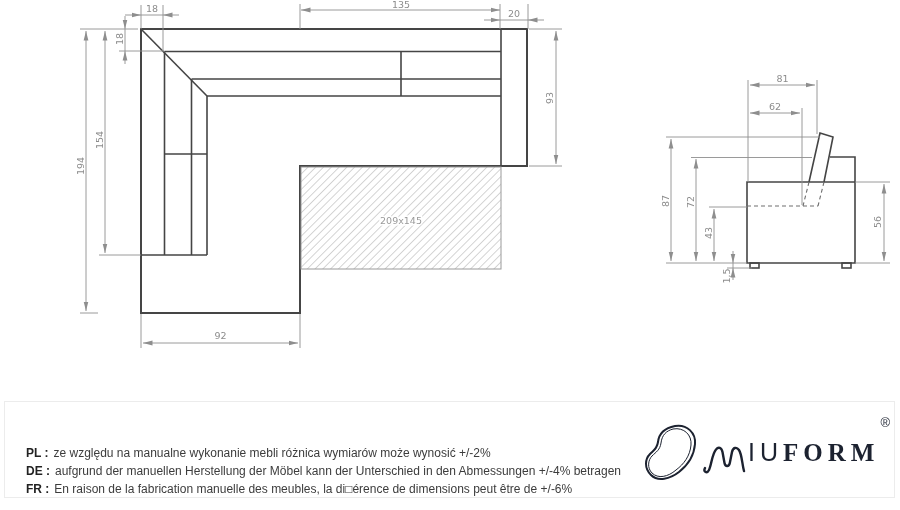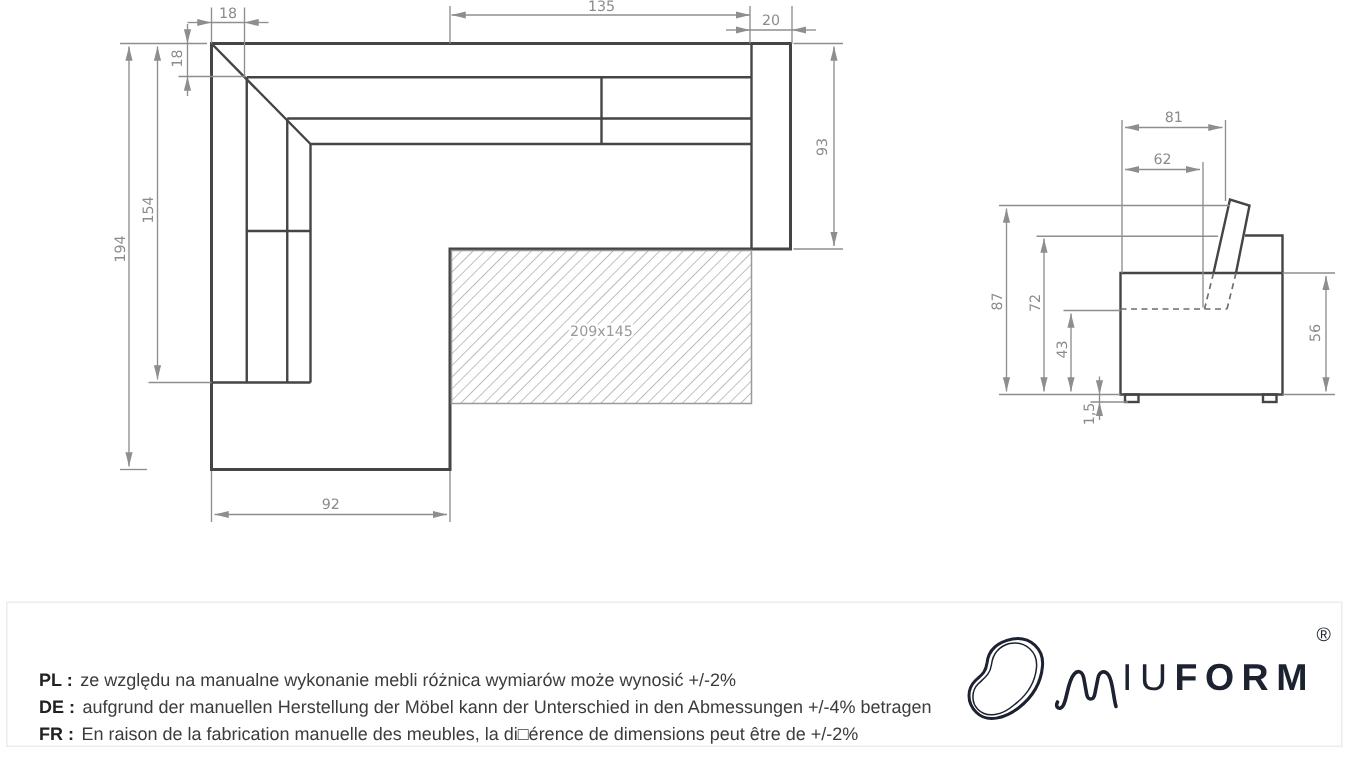--- a/index.html
+++ b/index.html
@@ -18,21 +18,21 @@
   .notes-box{position:absolute;left:4px;top:401px;width:891px;height:97px;
              border:1px solid #ececec;box-sizing:border-box;}
   .disc{position:absolute;left:26px;top:444px;font-size:12px;color:#3c3c3c;line-height:18px;white-space:nowrap;}
   .disc .lc{font-weight:bold;color:#222;margin-right:5px;}
   
   .logo{position:absolute;left:642px;top:413px;width:256px;height:78px;
         display:flex;align-items:center;color:#1c2230;}
   .logo .wave{margin:14px 2px 0 4px;}
   .lt{font-size:25px;letter-spacing:5px;line-height:1;}
   .lt-light{font-weight:400;}
-  .lt-bold{font-weight:700;}
+  .lt-bold{font-weight:700;font-family:Liberation Serif, serif;}
   .reg{font-size:13px;margin-top:2px;align-self:flex-start;margin-left:1px;}
 </style>
 </head>
 <body>
 
 <div id="stage">
 
   <svg width="900" height="400" viewBox="0 0 900 400">
     <defs>
       <marker id="arr" orient="auto-start-reverse" markerUnits="userSpaceOnUse" markerWidth="10" markerHeight="7" refX="9.5" refY="3.5">
@@ -151,21 +151,21 @@
         <text class="dt" x="726.5" y="276" text-anchor="middle" dominant-baseline="central" transform="rotate(-90 726.5 276)">1,5</text>
         <text class="dt" x="877.5" y="222" text-anchor="middle" dominant-baseline="central" transform="rotate(-90 877.5 222)">56</text>
       </g>
     </g>
   </svg>
 
   <div class="notes-box"></div>
   <div class="disc">
     <div><span class="lc">PL :</span><span>ze względu na manualne wykonanie mebli różnica wymiarów może wynosić +/-2%</span></div>
     <div><span class="lc">DE :</span><span>aufgrund der manuellen Herstellung der Möbel kann der Unterschied in den Abmessungen +/-4% betragen</span></div>
-    <div><span class="lc">FR :</span><span>En raison de la fabrication manuelle des meubles, la di□érence de dimensions peut être de +/-2%</span></div>
+    <div><span class="lc">FR :</span><span>En raison de la fabrication manuelle des meubles, la di□érence de dimensions peut être de +/-6%</span></div>
   </div>
 
   <div class="logo">
     <svg width="56" height="62" viewBox="0 0 56 62">
       <path d="M33,5 C45,3 54,12 53,23 C52,35 46,44 37,51 C28,58 16,61 9,54 C2,47 3,38 8,33 C12,29 15,28 16,21 C17,12 23,7 33,5 Z" fill="none" stroke="#1c2230" stroke-width="2"></path>
       <path d="M31,8 C42,6 50,14 49,24 C48,35 42,43 34,49 C26,56 16,58 10,52 C5,47 6,39 10,35 C14,31 18,29 19,22 C20,14 24,10 31,8" fill="none" stroke="#1c2230" stroke-width="1"></path>
     </svg>
     <svg class="wave" width="44" height="30" viewBox="0 0 44 30">
       <path d="M3,24 C1,28 5,30 7,26 C9.5,21 10,10 14,5.5 C16.5,2.5 19.5,3.5 20.5,8 L22.5,19 C23.3,23 27,23 27.8,19 L30,8 C31,3.5 34.5,2.5 37,6 C40,10.5 40,20 42,27" fill="none" stroke="#1c2230" stroke-width="2.4" stroke-linecap="round"></path>
     </svg>

